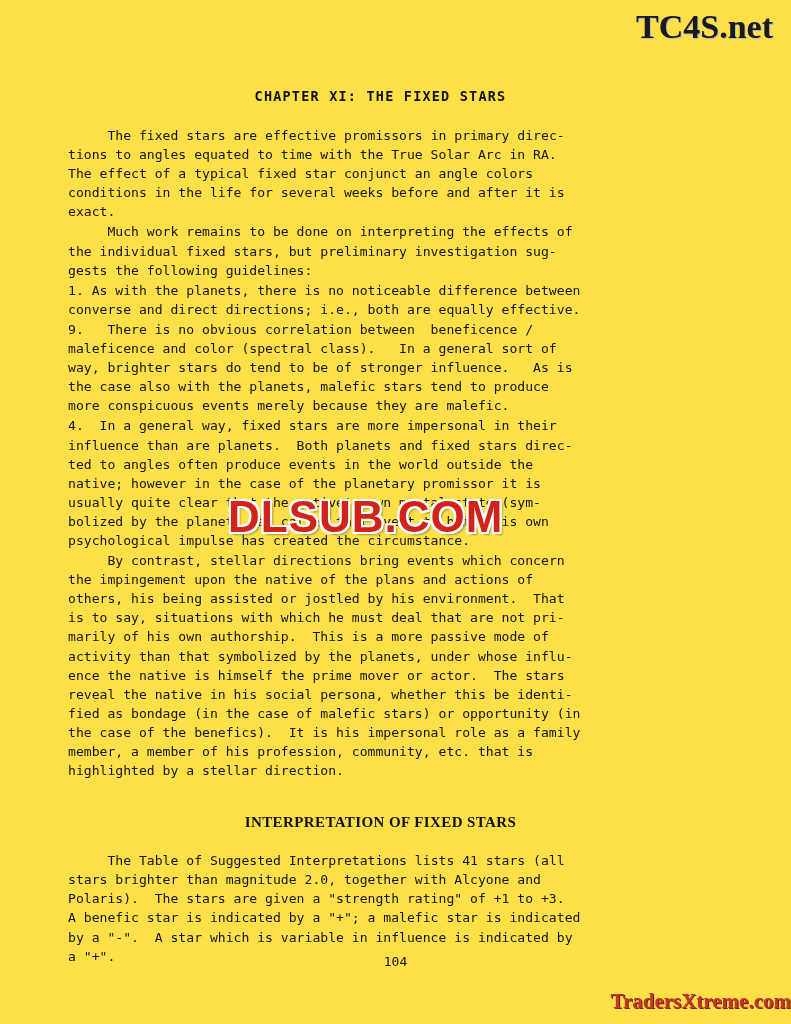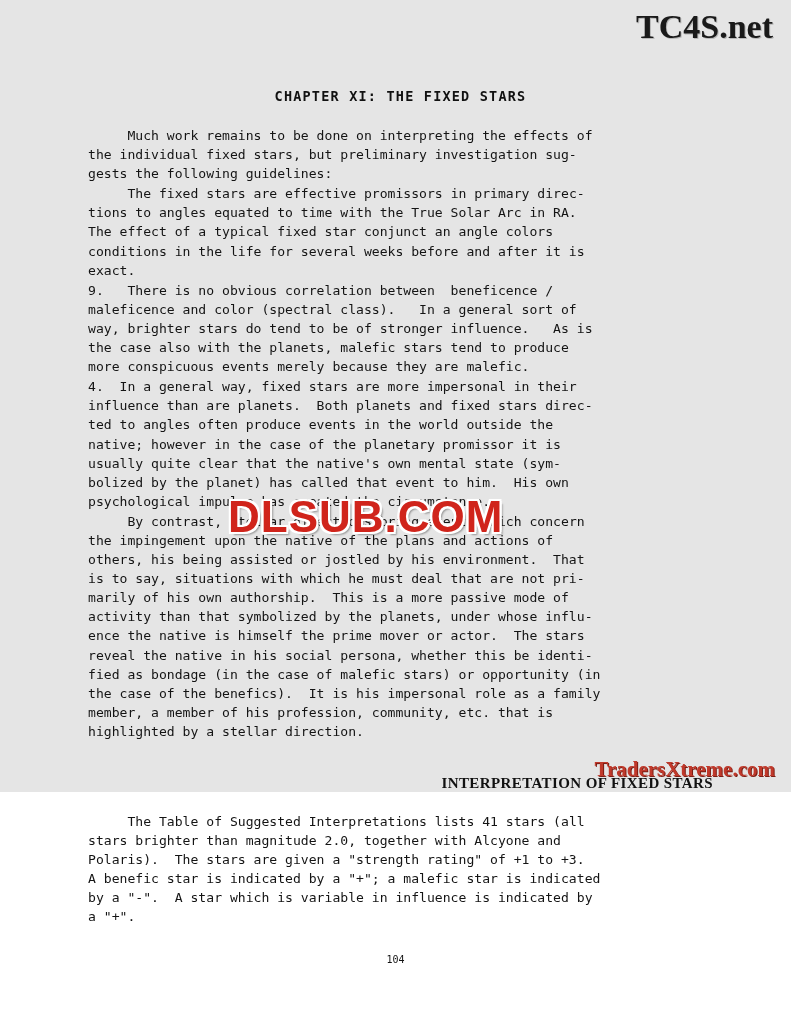--- a/index.html
+++ b/index.html
@@ -11,40 +11,40 @@
     width: 791px;
     height: 1024px;
     position: relative;
     font-family: "DejaVu Sans Mono", monospace;
     overflow: hidden;
   }
   .page {
     position: absolute;
     top: 0; left: 0;
     width: 791px;
-    height: 792px;
-    background: #e5e5e5;
+    height: 1024px;
+    background: #fde047;
   }
   
   .brand-top {
     position: absolute;
     top: 8px;
     right: 18px;
     font-family: "Liberation Serif", serif;
     font-weight: bold;
     font-size: 34px;
     color: #1a1a1a;
     letter-spacing: 0px;
     text-shadow: 1px 1px 0 #b8b8b8;
   }
   
   .brand-bottom {
     position: absolute;
     bottom: 10px;
-    right: 16px;
+    right: 0;
     font-family: "Liberation Serif", serif;
     font-weight: bold;
     font-size: 21px;
     color: #c0392b;
     text-shadow: 1px 1px 0 #7a1d13;
   }
   
   .brand-center {
     position: absolute;
     left: 228px;
@@ -55,38 +55,38 @@
     color: #d0241b;
     letter-spacing: 1px;
     text-shadow:
        2px 0 0 #fff, -2px 0 0 #fff, 0 2px 0 #fff, 0 -2px 0 #fff,
        2px 2px 0 #fff, -2px 2px 0 #fff, 2px -2px 0 #fff, -2px -2px 0 #fff,
        3px 3px 2px rgba(0,0,0,0.35);
     white-space: nowrap;
   }
   .content {
     position: absolute;
-    left: 88px;
+    left: 68px;
     top: 88px;
     width: 625px;
   }
   .chapter-title {
     font-family: "DejaVu Sans Mono", monospace;
     font-weight: bold;
     font-size: 13.5px;
     letter-spacing: 1.2px;
     text-align: center;
     color: #111;
     margin: 0 0 22px 0;
   }
   .section-title {
     font-family: "Liberation Serif", serif;
     font-weight: bold;
     font-size: 15px;
-    text-align: right;
+    text-align: center;
     color: #111;
     margin: 34px 0 20px 0;
     letter-spacing: 0.4px;
   }
   p.body {
     font-family: "DejaVu Sans Mono", monospace;
     font-size: 13.1px;
     line-height: 19.1px;
     color: #141414;
     margin: 0 0 1px 0;
@@ -94,43 +94,45 @@
     white-space: pre-wrap;
     word-spacing: 0px;
   }
   .page-number {
     position: absolute;
     left: 0;
     right: 0;
     top: 954px;
     text-align: center;
     font-family: "DejaVu Sans Mono", monospace;
-    font-size: 10px;
+    font-size: 13px;
     color: #141414;
   }
 </style>
 </head>
 <body>
 
 <div class="page">
 
   <div class="brand-top">TC4S.net</div>
 
   <div class="content">
 
     <h1 class="chapter-title">CHAPTER XI:  THE FIXED STARS</h1>
 
-    <p class="body">     Much work remains to be done on interpreting the effects of
-the individual fixed stars, but preliminary investigation sug-
-gests the following guidelines:</p>
     <p class="body">     The fixed stars are effective promissors in primary direc-
 tions to angles equated to time with the True Solar Arc in RA.
 The effect of a typical fixed star conjunct an angle colors
 conditions in the life for several weeks before and after it is
 exact.</p>
+    <p class="body">     Much work remains to be done on interpreting the effects of
+the individual fixed stars, but preliminary investigation sug-
+gests the following guidelines:</p>
+    <p class="body">1. As with the planets, there is no noticeable difference between
+converse and direct directions; i.e., both are equally effective.</p>
     <p class="body">9.   There is no obvious correlation between  beneficence /
 maleficence and color (spectral class).   In a general sort of
 way, brighter stars do tend to be of stronger influence.   As is
 the case also with the planets, malefic stars tend to produce
 more conspicuous events merely because they are malefic.</p>
     <p class="body">4.  In a general way, fixed stars are more impersonal in their
 influence than are planets.  Both planets and fixed stars direc-
 ted to angles often produce events in the world outside the
 native; however in the case of the planetary promissor it is
 usually quite clear that the native's own mental state (sym-

